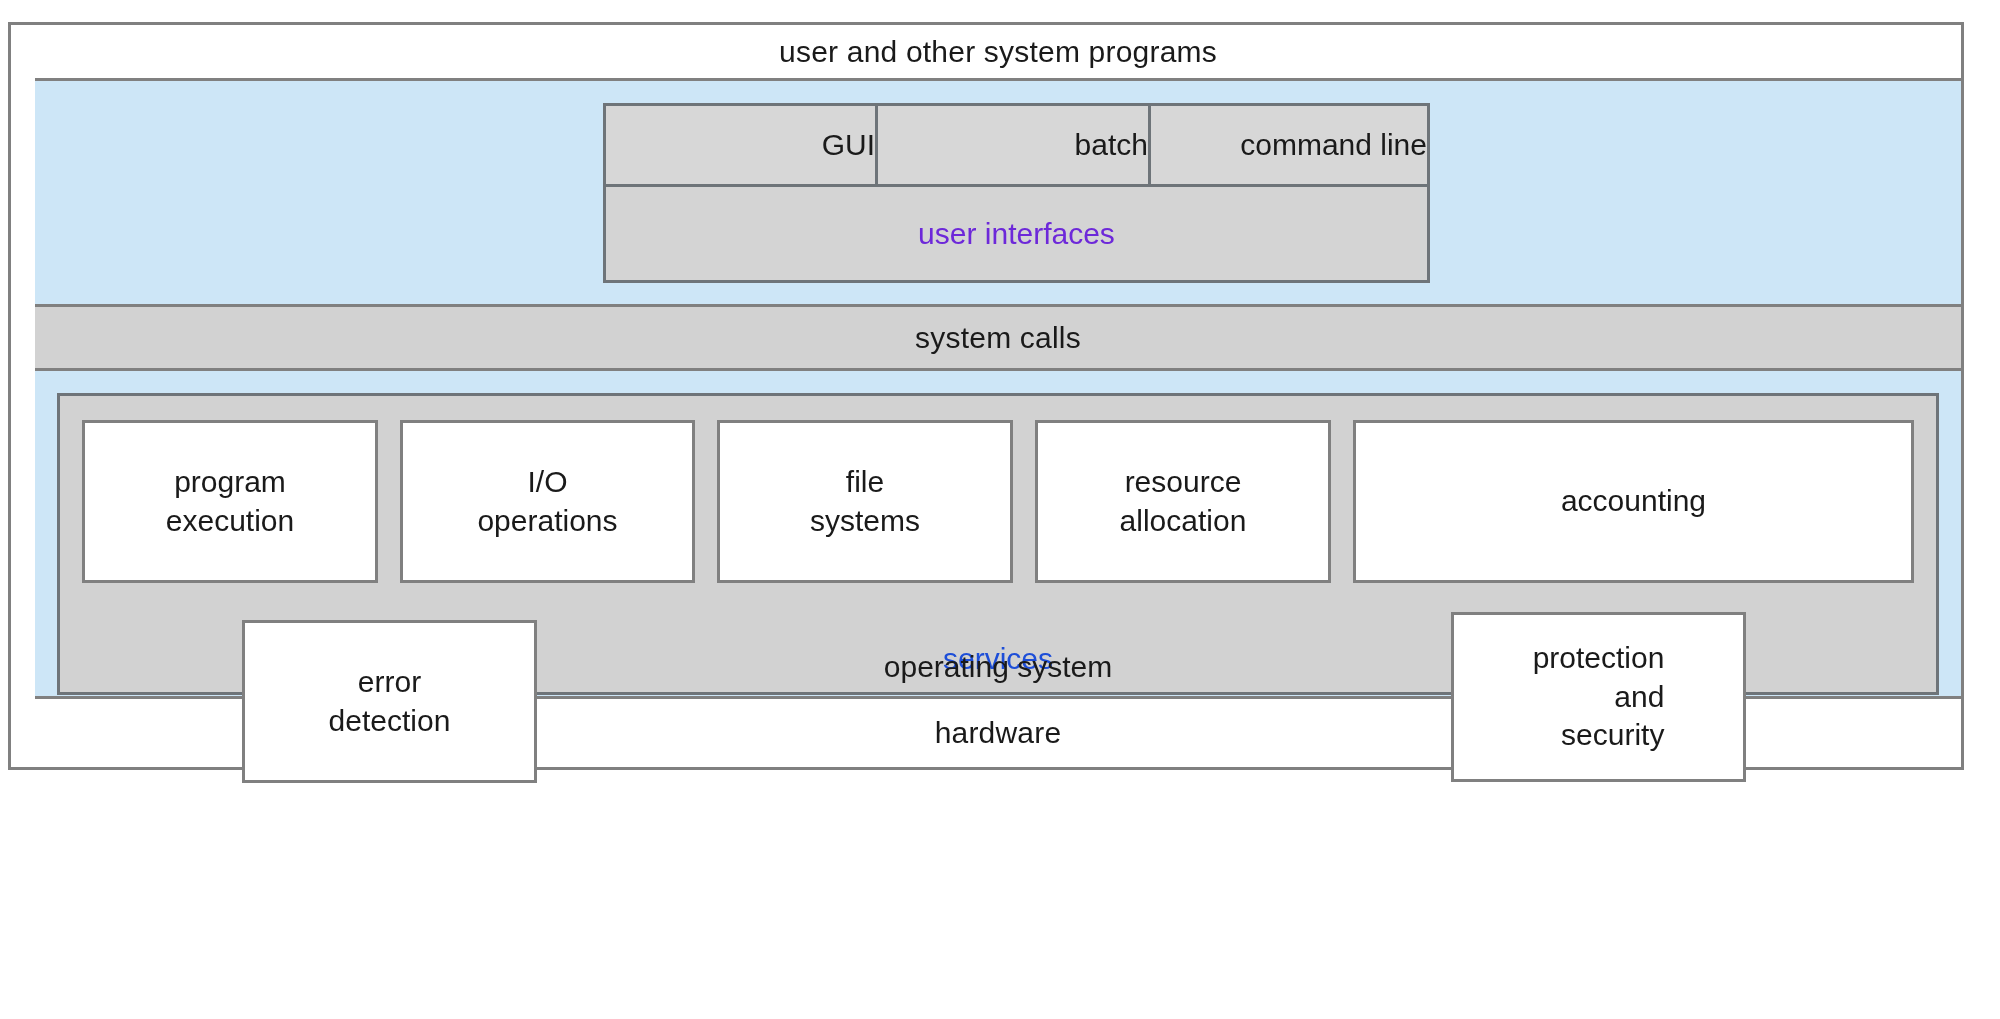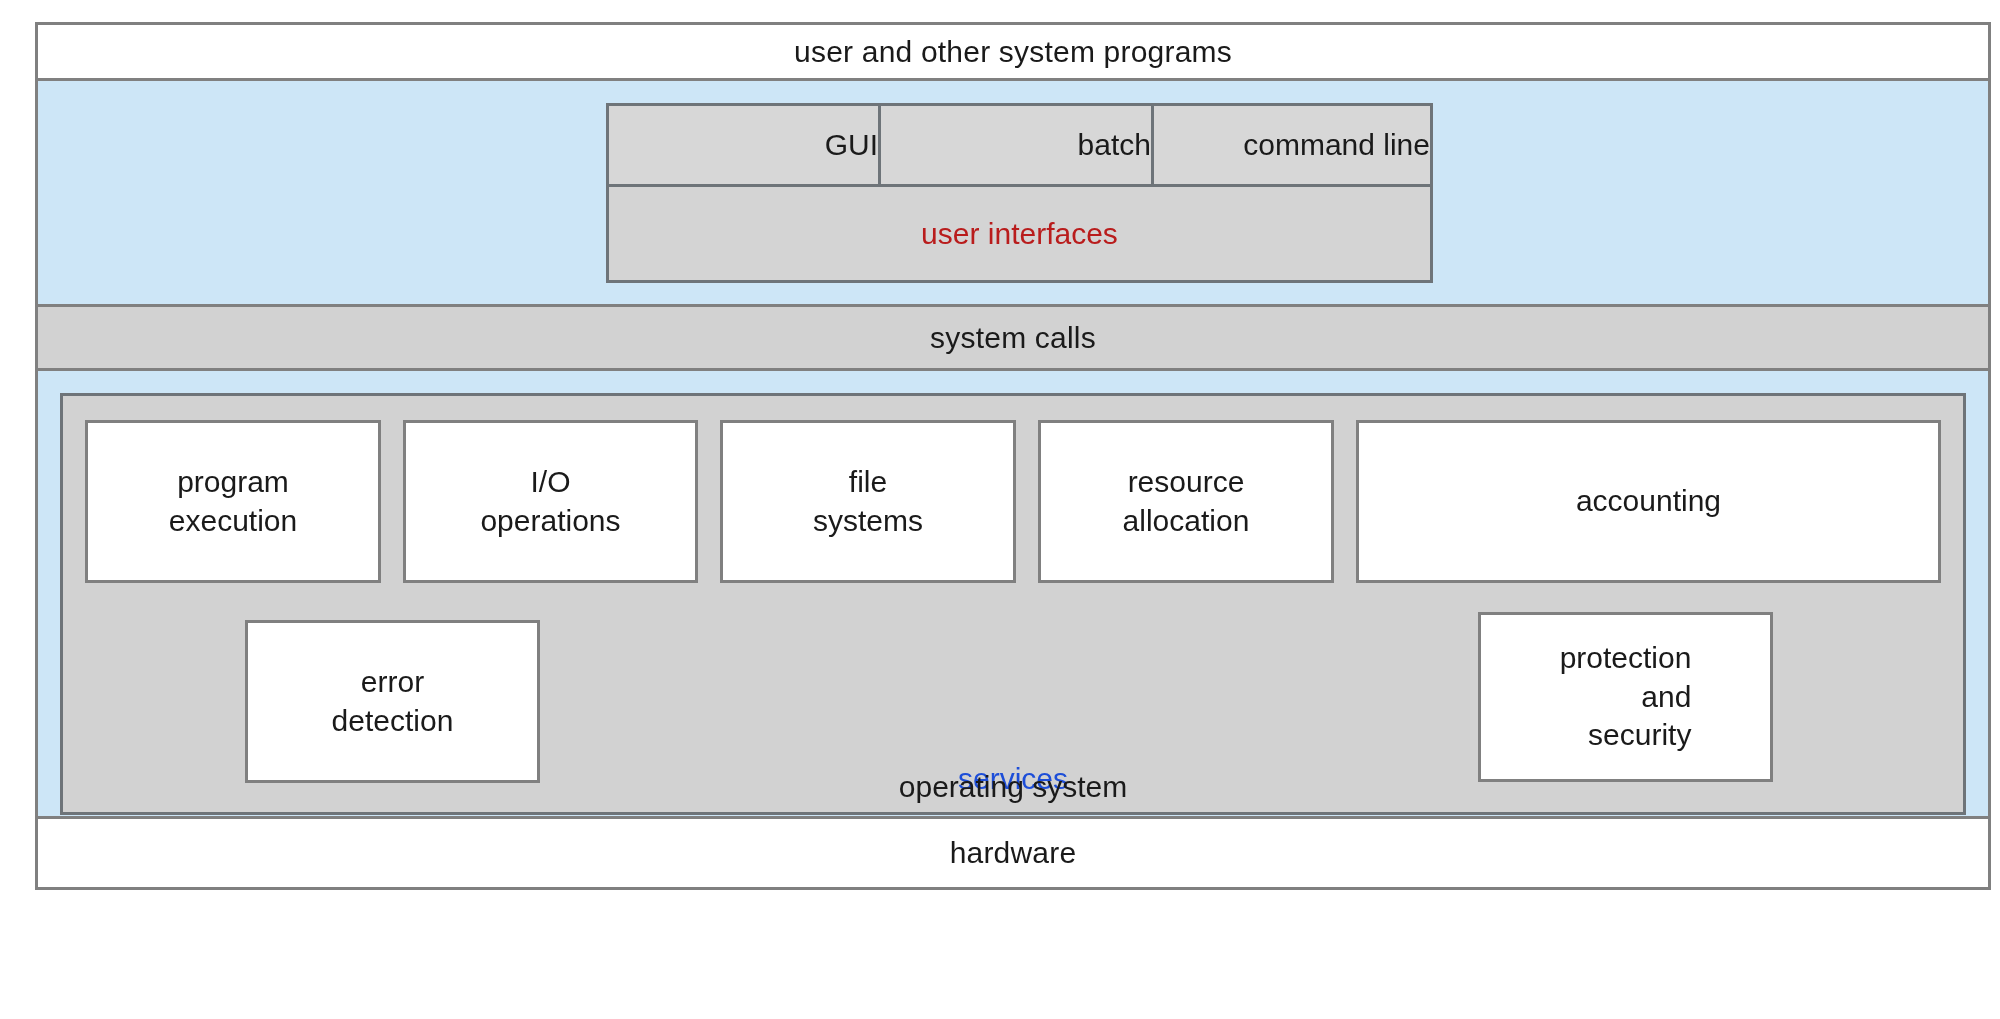--- a/index.html
+++ b/index.html
@@ -10,29 +10,30 @@
   body {
     width: 2000px;
     height: 1019px;
     font-family: "Liberation Sans", sans-serif;
     overflow: hidden;
   }
 
   
   .diagram {
     position: absolute;
-    left: 35px;
+    left: 8px;
     top: 22px;
     width: 1956px;
-    height: 868px;
+    height: 748px;
     box-sizing: border-box;
     border: 3px solid #808080;
     background: #ffffff;
     display: flex;
     flex-direction: column;
+    padding-left: 24px;
   }
 
   .band {
     box-sizing: border-box;
     display: flex;
     align-items: center;
     justify-content: center;
     font-size: 30px;
     color: #1a1a1a;
     letter-spacing: 0.2px;
@@ -87,21 +88,21 @@
   .ui-mode-gui  { flex: 0 0 272px; }
   .ui-mode-batch{ flex: 0 0 273px; }
   .ui-mode-cli  { flex: 1 1 auto; }
 
   .ui-label {
     flex: 1 1 auto;
     display: flex;
     align-items: center;
     justify-content: center;
     font-size: 30px;
-    color: #b91c1c;
+    color: #6d28d9;
     background: #d4d4d4;
   }
 
   
   .band-syscalls {
     flex: 0 0 auto;
     height: 64px;
     background: #d2d2d2;
     border-bottom: 3px solid #808080;
   }

